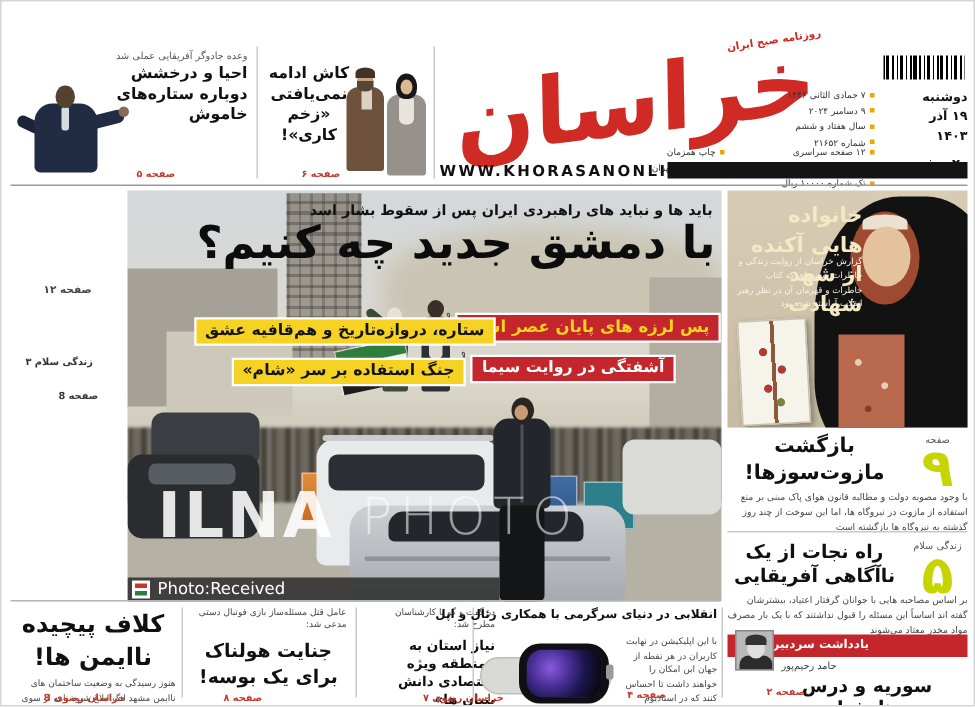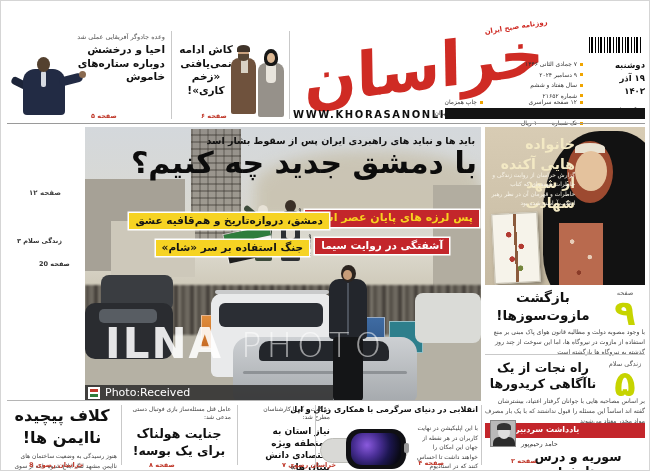--- a/index.html
+++ b/index.html
@@ -301,27 +301,27 @@
 
   <div class="tag" style="right:170px;top:207px;">
     <span class="vlabel">صفحه ۳</span>
     <span class="box redyellow">پس لرزه های پایان عصر اسد!</span>
   </div>
   <div class="tag" style="right:200px;top:233px;">
     <span class="vlabel">صفحه ۱۶</span>
     <span class="box redwhite">آشفتگی در روایت سیما</span>
   </div>
   <div class="tag" style="right:320px;top:212px;">
-    <span class="box yellow">دمشق، دروازه‌تاریخ و هم‌قافیه عشق</span>
+    <span class="box yellow">ستاره، دروازه‌تاریخ و هم‌قافیه عشق</span>
   </div>
   <div class="loose-label" style="left:16px;top:236px;text-align:right;">زندگی سلام ۳</div>
   <div class="tag" style="right:340px;top:239px;">
     <span class="box yellow">جنگ استفاده بر سر «شام»</span>
   </div>
-  <div class="loose-label" style="left:38px;top:259px;">صفحه 20</div>
+  <div class="loose-label" style="left:38px;top:259px;">صفحه 8</div>
 
   <div id="feature">
     <div class="chador"></div>
     <div class="scarf-rust"></div>
     <div class="capline"></div>
     <div class="face-f"></div>
     <div class="dress"></div>
     <div class="f-title">خانواده هایی آکنده از شهد شهادت</div>
     <div class="f-body">گزارش خراسان از روایت زندگی و خاطرات شهیده‌ای که کتاب خاطرات و قهرمان آن در نظر رهبر انقلاب آراسته شده بود</div>
     <div class="f-page">صفحه ۴</div>
@@ -336,21 +336,21 @@
     <div class="rtitle">بازگشت مازوت‌سوزها!</div>
     <div class="rbody" style="top:40px;">با وجود مصوبه دولت و مطالبه قانون هوای پاک مبنی بر منع استفاده از مازوت در نیروگاه ها، اما این سوخت از چند روز گذشته به نیروگاه ها بازگشته است</div>
   </div>
   <div class="hline" style="top:353px;"></div>
 
   <div class="rstory" style="top:357px;height:58px;">
     <div class="numblk">
       <div class="plabel">زندگی سلام</div>
       <div class="pnum">۵</div>
     </div>
-    <div class="rtitle" style="font-size:12.5px;">راه نجات از یک ناآگاهی کریدورها</div>
+    <div class="rtitle" style="font-size:12.5px;">راه نجات از یک ناآگاهی آفریقایی</div>
     <div class="rbody" style="top:38px;">بر اساس مصاحبه هایی با جوانان گرفتار اعتیاد، بیشترشان گفته اند اساساً این مسئله را قبول نداشتند که با یک بار مصرف مواد مخدر معتاد می‌شوند</div>
   </div>
 
   <div id="editor">
     <div class="ed-bar">
         <span>یادداشت سردبیر</span>
       </div>
     <div class="ed-photo">
       <div class="suit"></div>
         <div class="face"></div>

